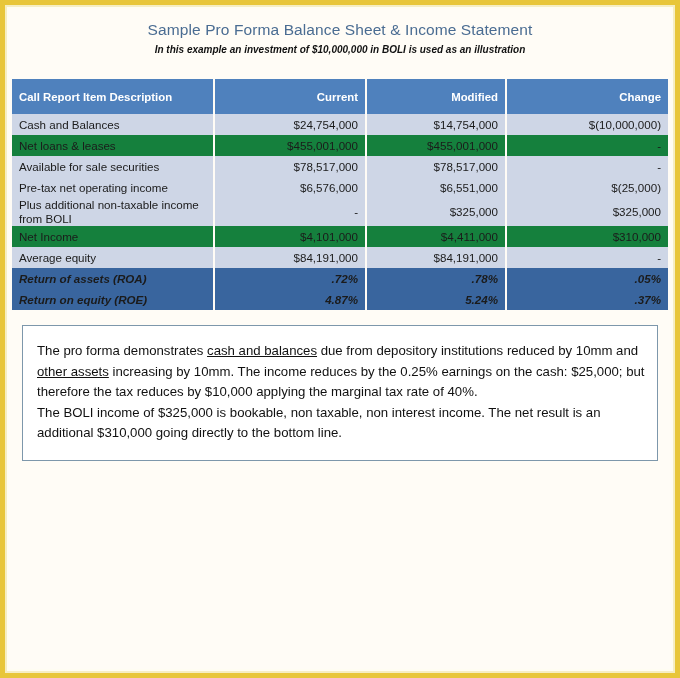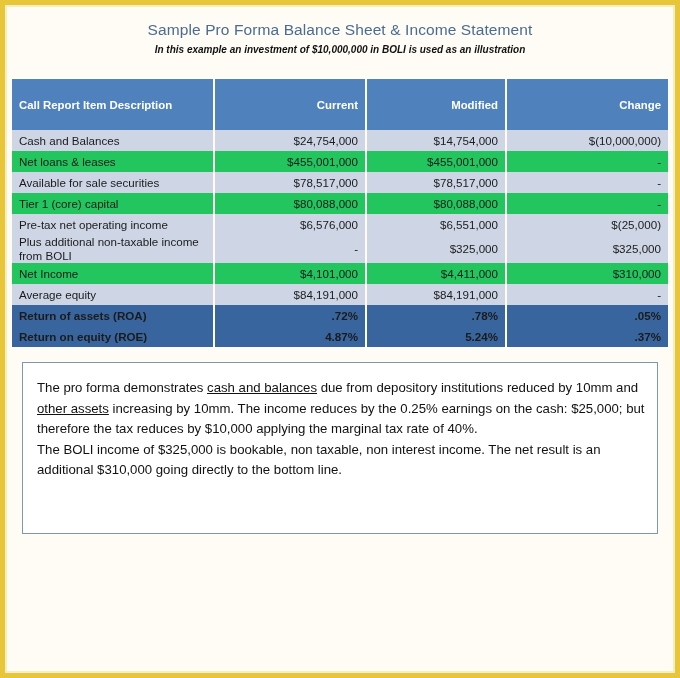--- a/index.html
+++ b/index.html
@@ -75,67 +75,68 @@
   table.fin col.c-cur  { width: 152px; }
   table.fin col.c-mod  { width: 140px; }
   table.fin col.c-chg  { width: 162px; }
 
   table.fin thead th {
     background: #4f81bd;
     color: #ffffff;
     font-weight: bold;
     font-size: 11.4px;
     height: 19px;
-    padding: 16px 7px;
+    padding: 8px 7px;
     border-right: 2px solid #fffcf6;
     white-space: nowrap;
   }
   table.fin thead th:last-child { border-right: none; }
   th.h-desc { text-align: left; }
   th.h-num  { text-align: right; }
 
   table.fin tbody td {
     height: 21px;
     padding: 0 7px;
     color: #1b1b1b;
     border-right: 2px solid #fffcf6;
     vertical-align: middle;
   }
   table.fin tbody td:last-child { border-right: none; }
   td.t-desc { text-align: left; }
   td.t-num  { text-align: right; }
 
   tr.band-a td { background: #ced6e6; }
-  tr.band-b td { background: #22c55e; }
+  tr.band-b td { background: #15803d; }
 
   tr.tall td {
     height: 37px;
     vertical-align: top;
     padding-top: 4px;
     line-height: 14px;
   }
 
   tr.total td {
     background: #39659e;
     color: #ffffff;
     font-weight: bold;
+    font-style: italic;
     height: 20px;
   }
   tr.total td { border-right: 2px solid #fffcf6; }
   tr.total td:last-child { border-right: none; }
 
   
   .note-box {
     margin: 15px auto 0 auto;
     width: 636px;
     box-sizing: border-box;
     border: 1.5px solid #7d97ab;
     background: #ffffff;
     padding: 15px 12px 10px 14px;
-    height: 172px;
+    height: 136px;
     position: relative;
   }
   .note-p {
     color: #111111;
     font-size: 13.2px;
     line-height: 20.5px;
     margin: 0;
   }
   .note-p + .note-p { }
   .u { text-decoration: underline; }
@@ -188,26 +189,20 @@
             <td class="t-num">$455,001,000</td>
             <td class="t-num">$455,001,000</td>
             <td class="t-num">-</td>
           </tr>
           <tr class="band-a">
             <td class="t-desc">Available for sale securities</td>
             <td class="t-num">$78,517,000</td>
             <td class="t-num">$78,517,000</td>
             <td class="t-num">-</td>
           </tr>
-          <tr class="band-b">
-            <td class="t-desc">Tier 1 (core) capital</td>
-            <td class="t-num">$80,088,000</td>
-            <td class="t-num">$80,088,000</td>
-            <td class="t-num">-</td>
-          </tr>
           <tr class="band-a">
             <td class="t-desc">Pre-tax net operating income</td>
             <td class="t-num">$6,576,000</td>
             <td class="t-num">$6,551,000</td>
             <td class="t-num">$(25,000)</td>
           </tr>
           <tr class="band-a tall">
             <td class="t-desc">Plus additional non-taxable income from BOLI</td>
             <td class="t-num">-</td>
             <td class="t-num">$325,000</td>

